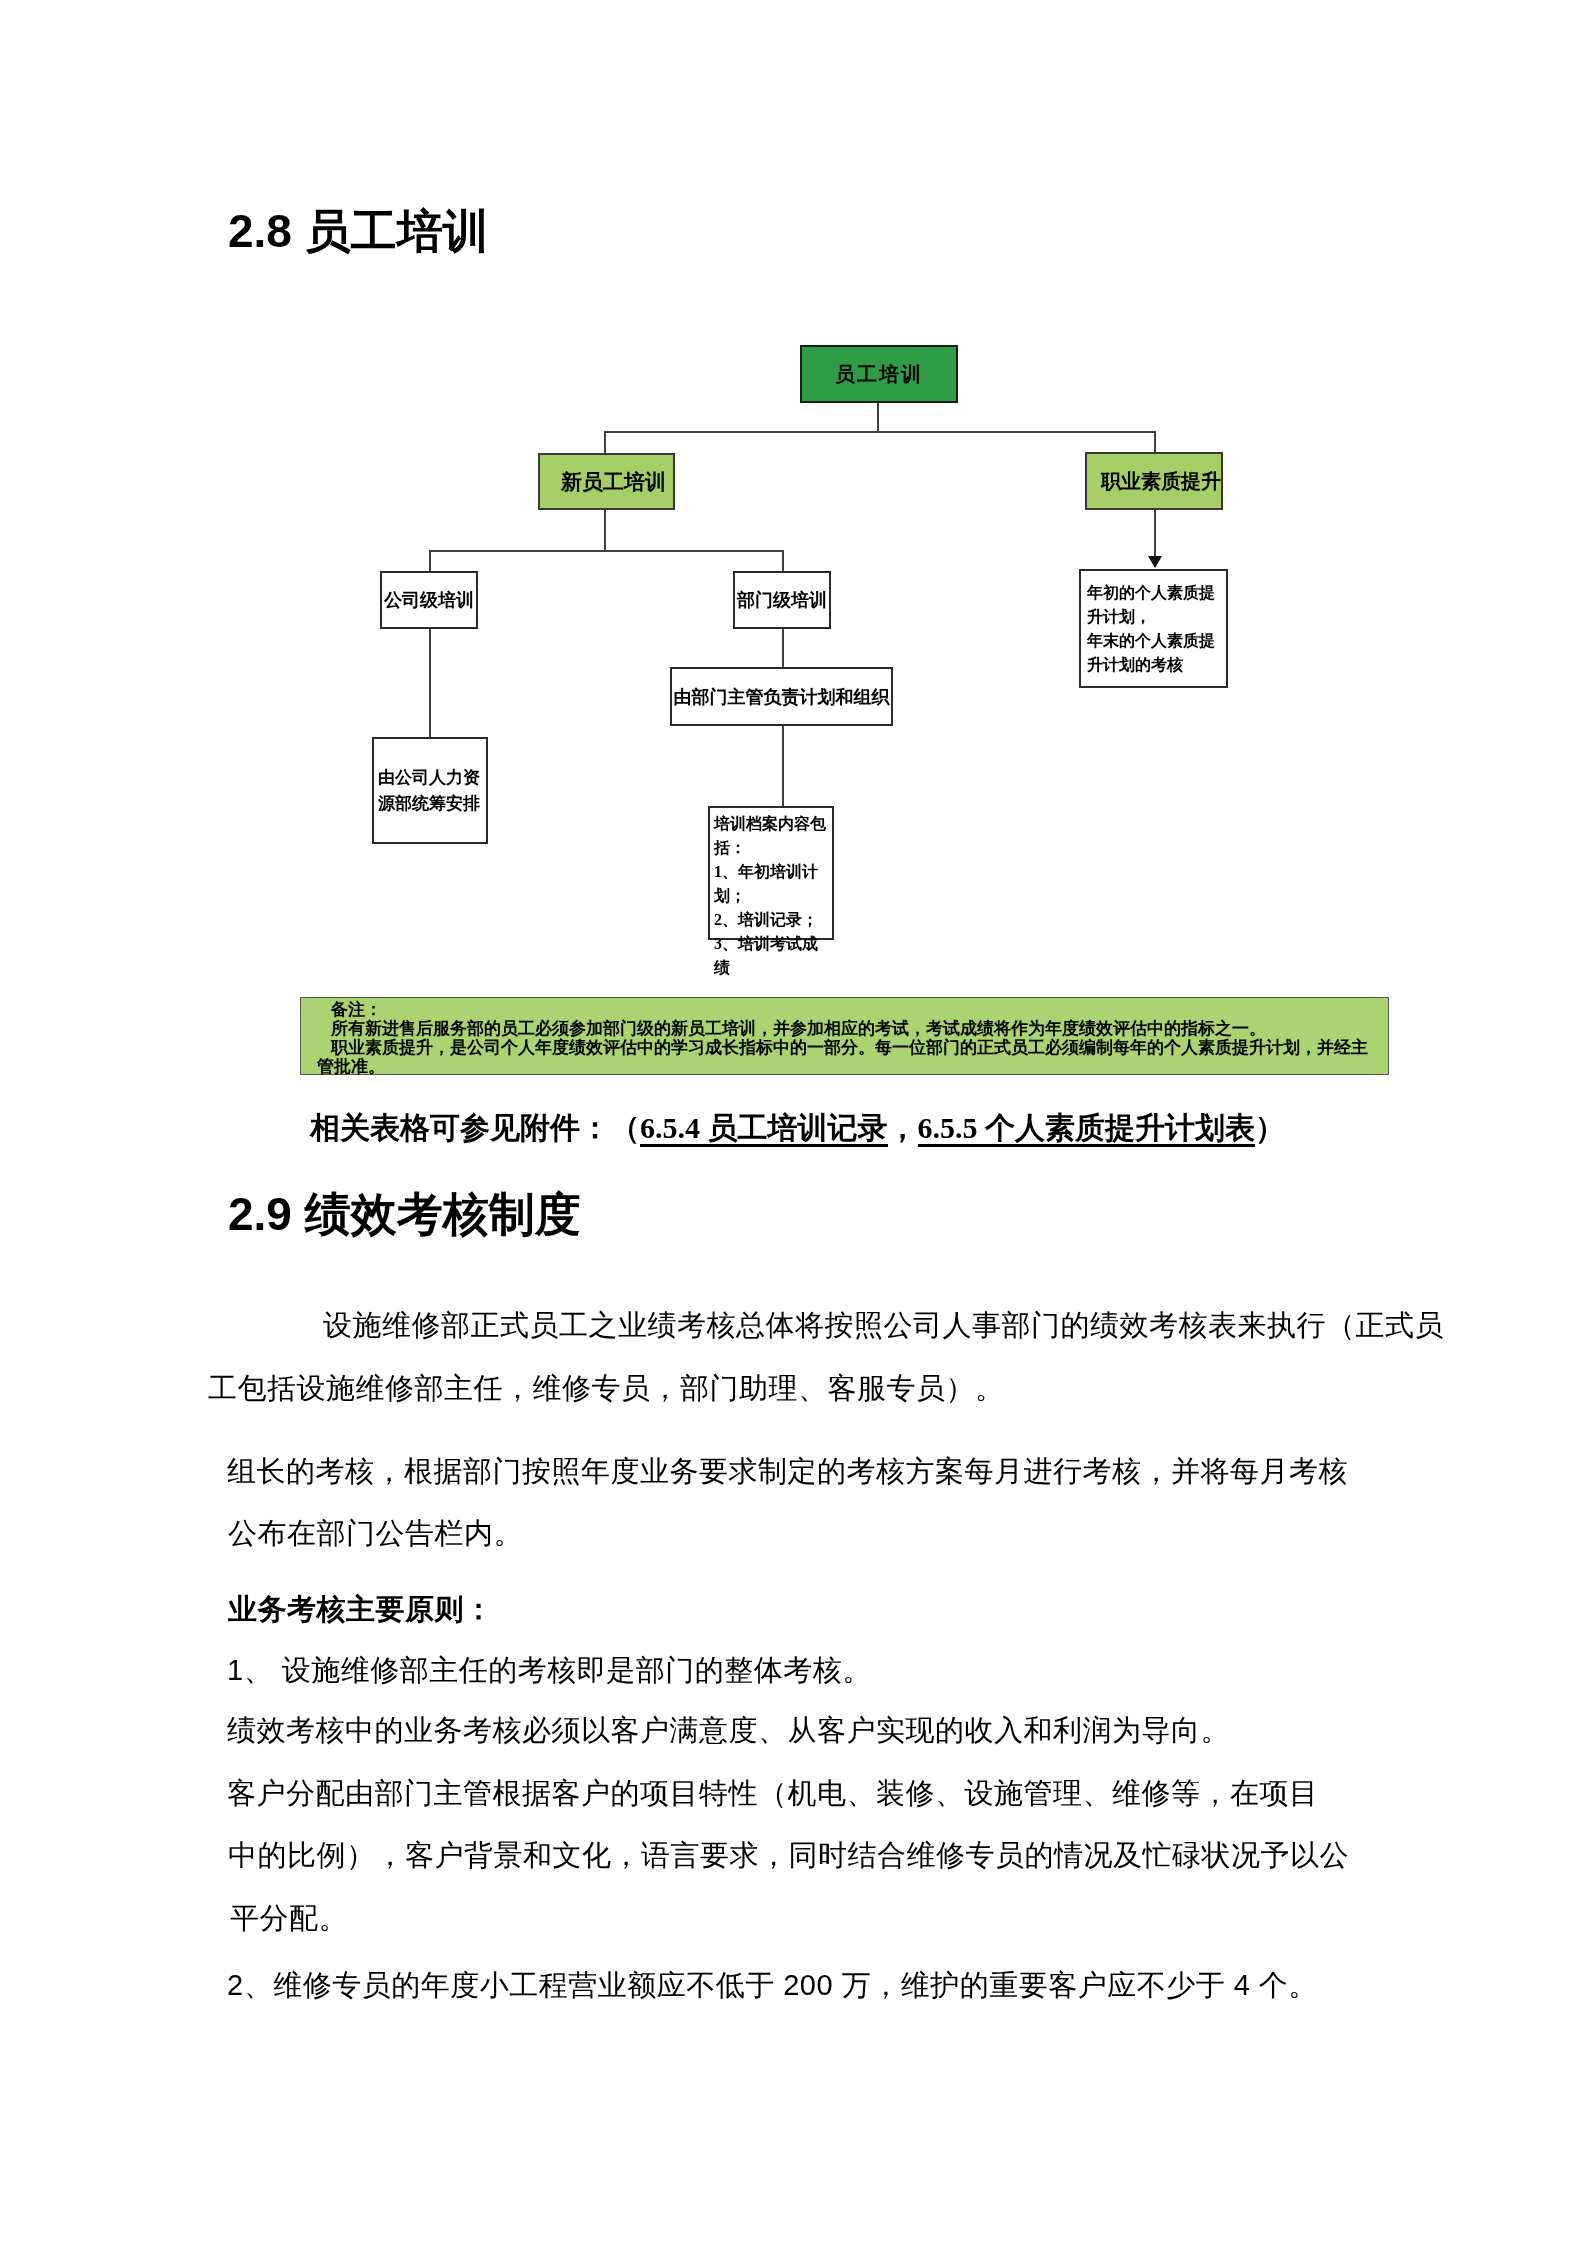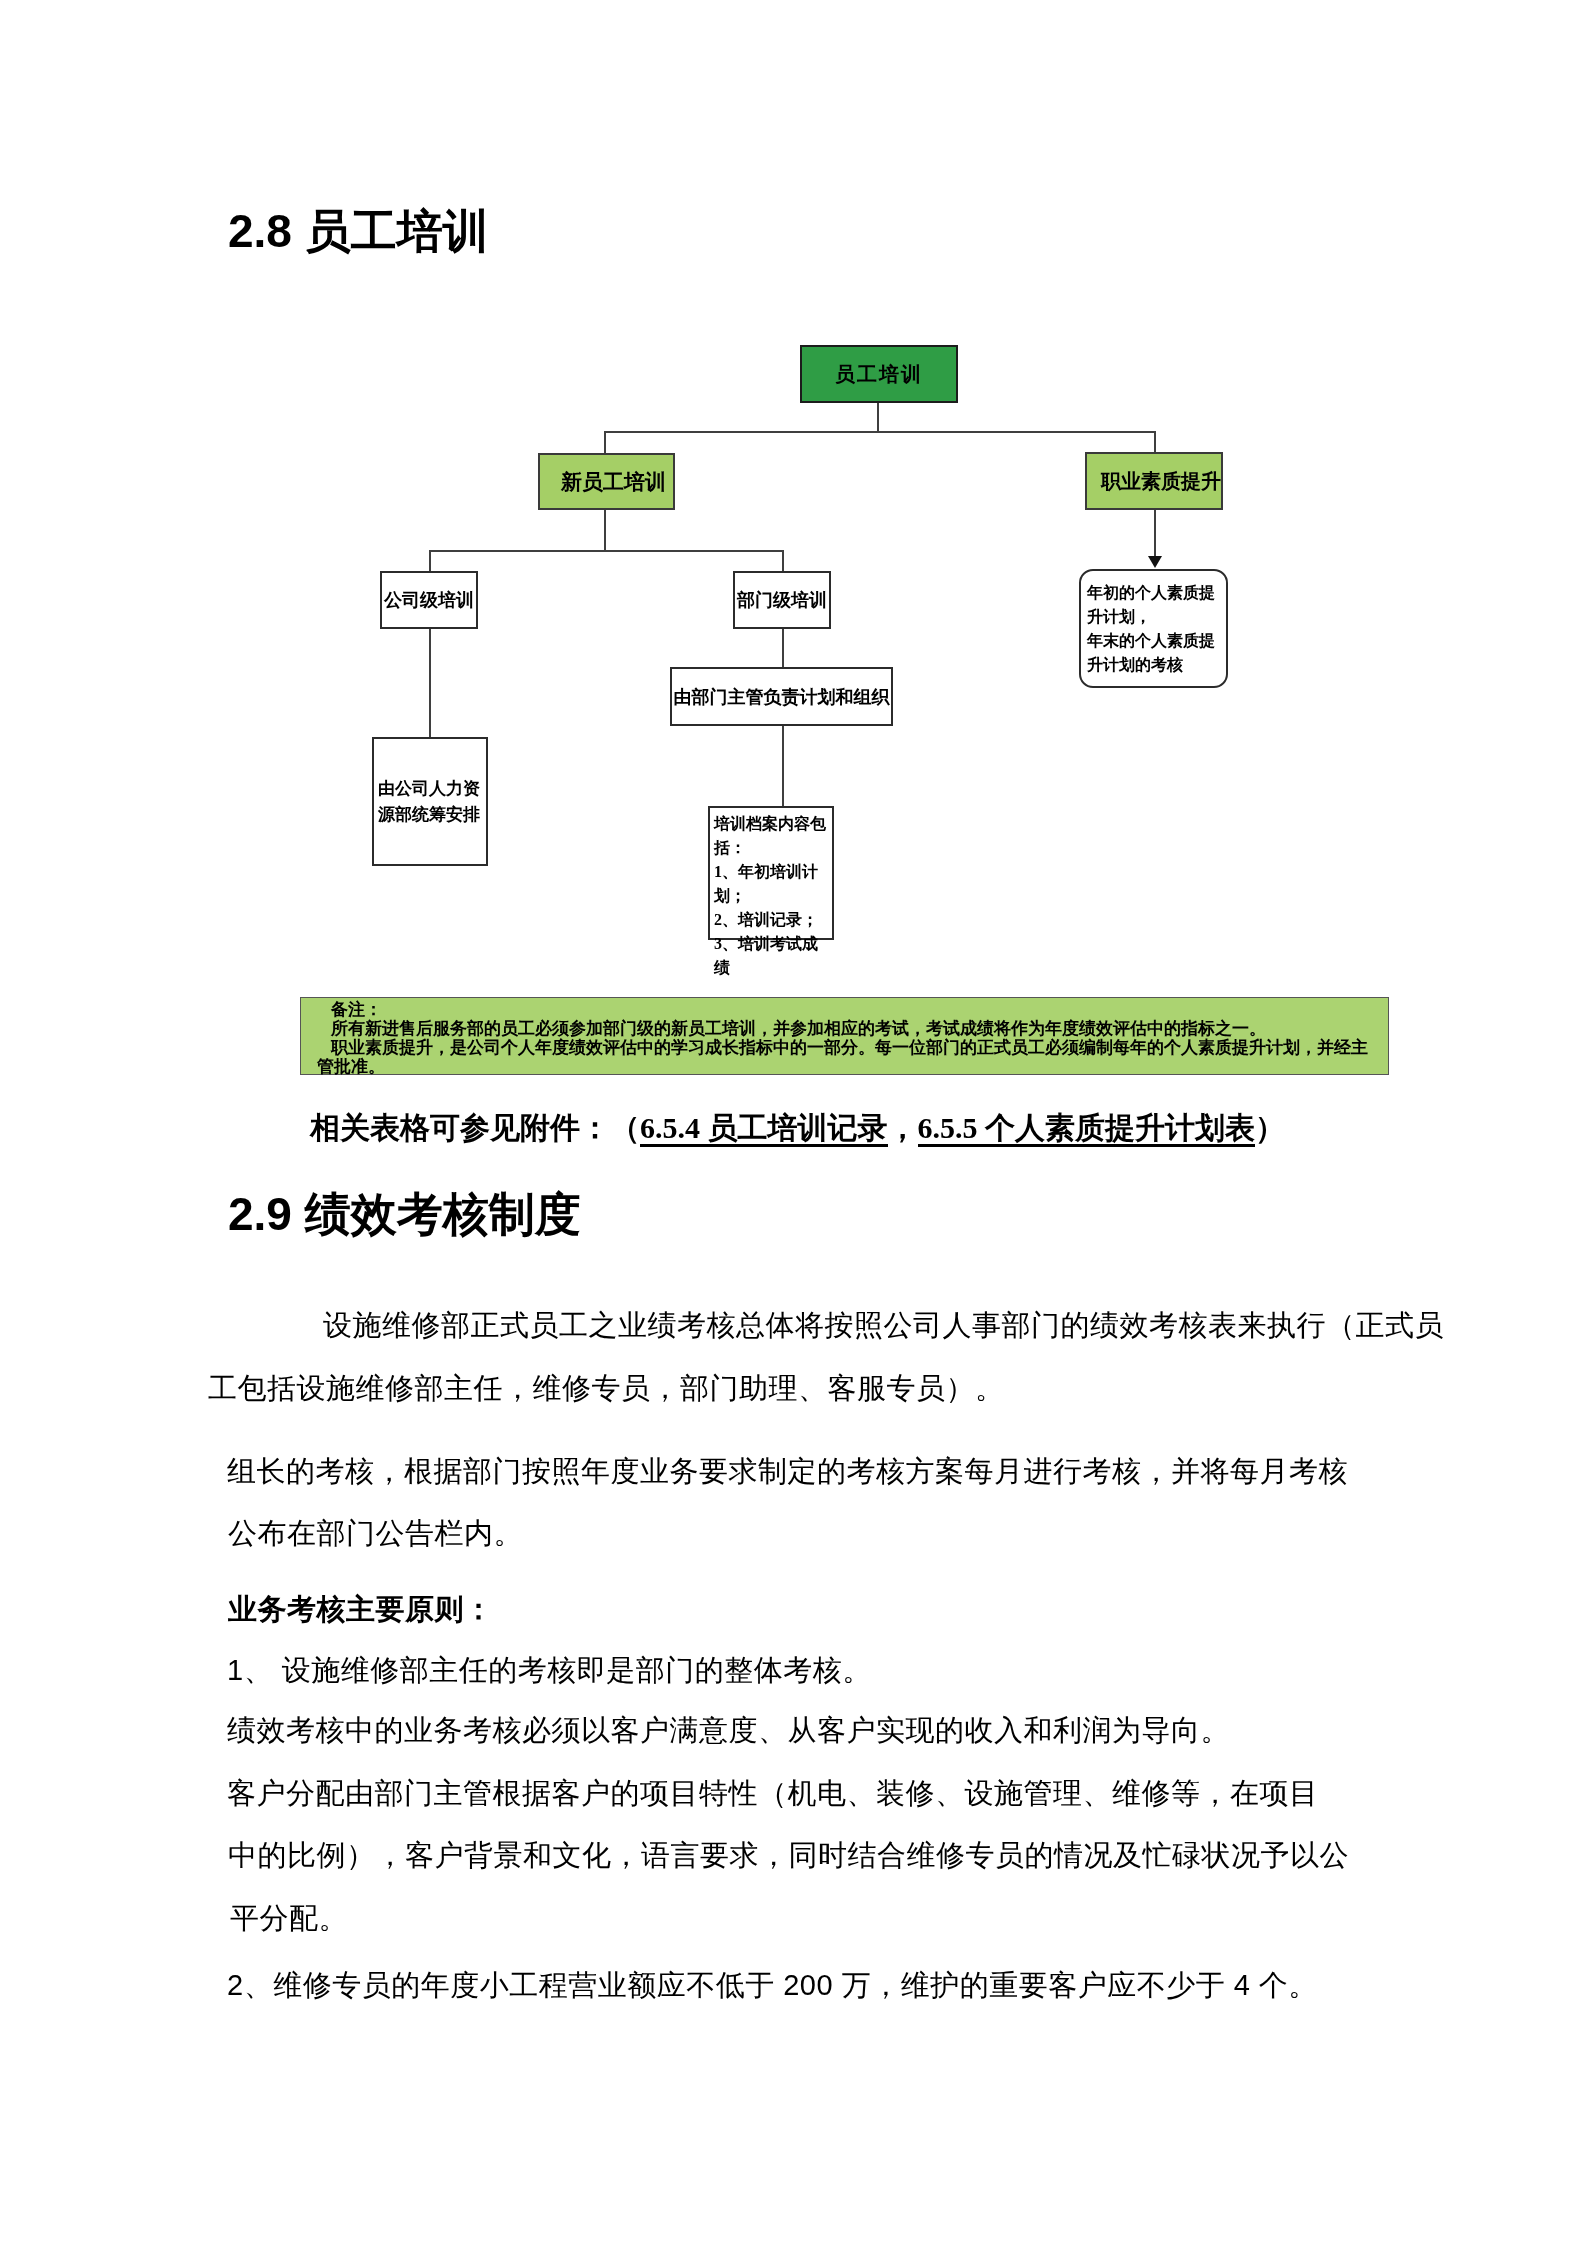--- a/index.html
+++ b/index.html
@@ -113,28 +113,28 @@
   <div class="fbox green-light" style="left:538px; top:453px; width:137px; height:57px; font-size:21px;">新员工培训</div>
 
   <div class="fbox green-light" style="left:1085px; top:452px; width:138px; height:58px; font-size:20px;">职业素质提升</div>
 
   <div class="fbox" style="left:380px; top:571px; width:98px; height:58px; font-size:18px;">公司级培训</div>
 
   <div class="fbox" style="left:733px; top:571px; width:98px; height:58px; font-size:18px;">部门级培训</div>
 
   <div class="fbox" style="left:670px; top:667px; width:223px; height:59px; font-size:18px;">由部门主管负责计划和组织</div>
 
-  <div class="fbox lefttext" style="left:372px; top:737px; width:116px; height:129px; font-size:17px; line-height:26px; padding:0 4px;">由公司人力资源部统筹安排</div>
+  <div class="fbox lefttext" style="left:372px; top:737px; width:116px; height:107px; font-size:17px; line-height:26px; padding:0 4px;">由公司人力资源部统筹安排</div>
 
   <div class="fbox lefttext pre" style="left:708px; top:806px; width:126px; height:134px; font-size:16px; line-height:24px; padding:4px; align-items:flex-start;">培训档案内容包括：
 1、年初培训计划；
 2、培训记录；
 3、培训考试成绩</div>
 
-  <div class="fbox lefttext pre" style="left:1079px; top:569px; width:149px; height:119px; font-size:16px; line-height:24px; padding:6px;border-radius:14px;">年初的个人素质提升计划，
+  <div class="fbox lefttext pre" style="left:1079px; top:569px; width:149px; height:119px; font-size:16px; line-height:24px; padding:6px;">年初的个人素质提升计划，
 年末的个人素质提升计划的考核</div>
 
   <div class="notebox">
     <div class="ind">备注：</div>
     <div class="ind">所有新进售后服务部的员工必须参加部门级的新员工培训，并参加相应的考试，考试成绩将作为年度绩效评估中的指标之一。</div>
     <div class="ind">职业素质提升，是公司个人年度绩效评估中的学习成长指标中的一部分。每一位部门的正式员工必须编制每年的个人素质提升计划，并经主</div>
     <div class="noind">管批准。</div>
   </div>
 
   <div class="attach">

